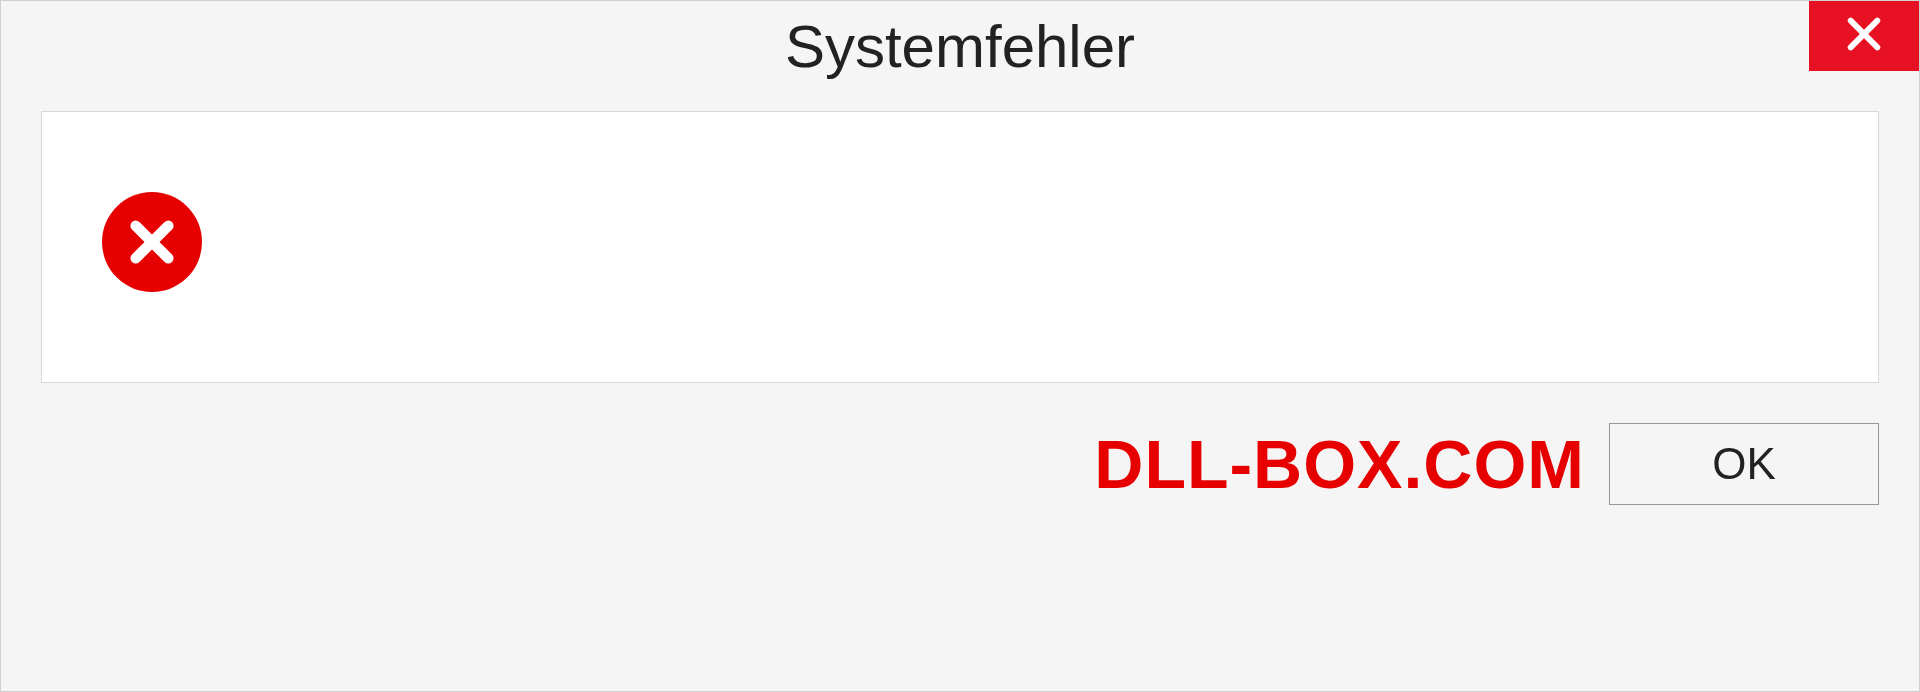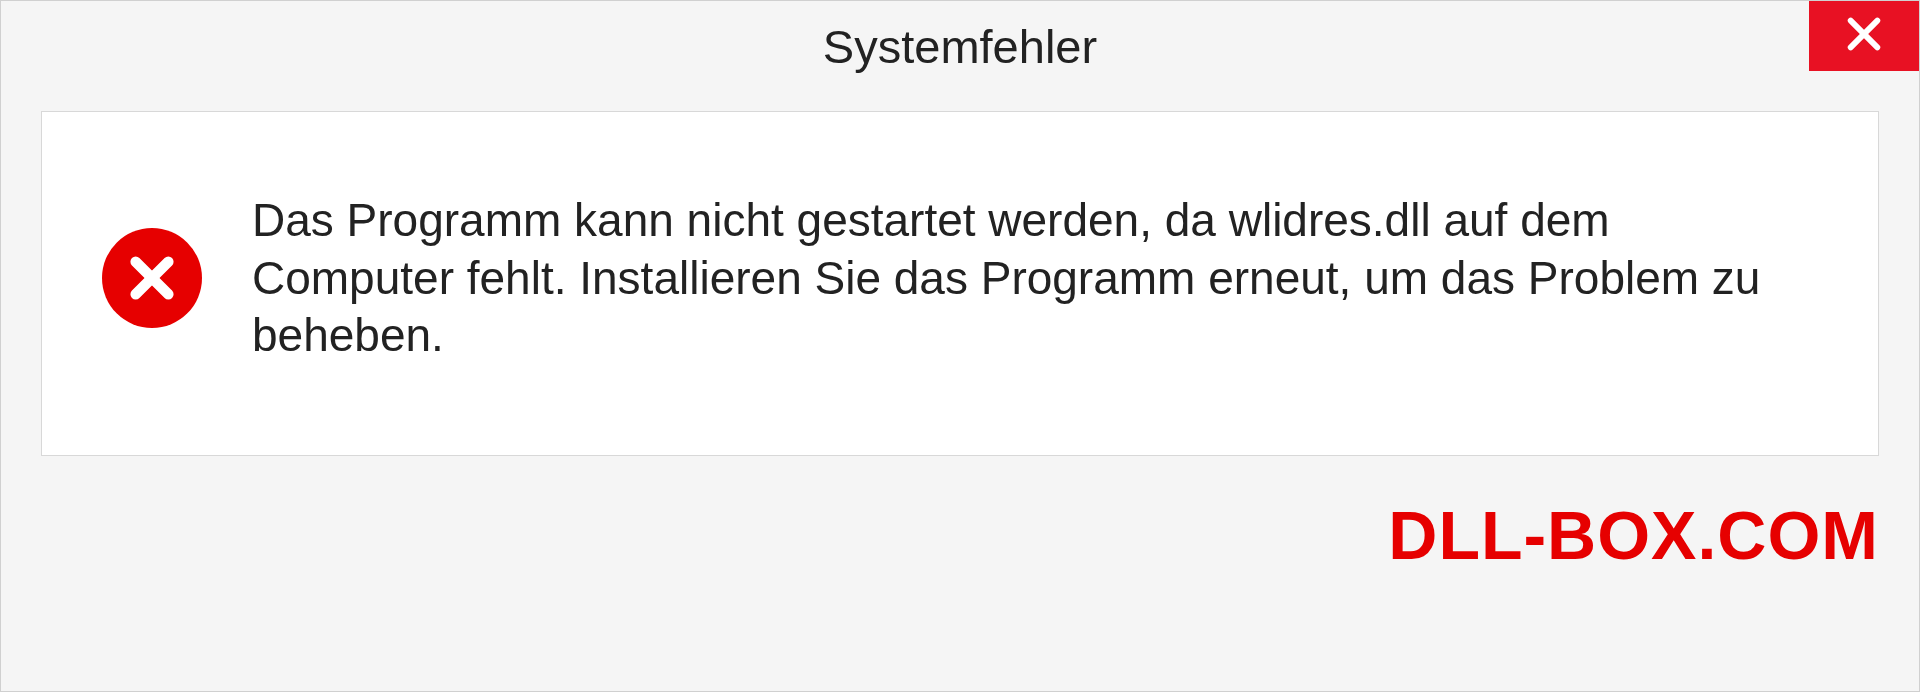--- a/index.html
+++ b/index.html
@@ -25,21 +25,21 @@
       border: 1px solid #d0d0d0;
     }
     .title-bar {
       position: relative;
       height: 90px;
       display: flex;
       align-items: center;
       justify-content: center;
     }
     .dialog-title {
-      font-size: 47px;
+      font-size: 60px;
       font-weight: 400;
       color: #222;
       text-align: center;
     }
     .close-button {
       position: absolute;
       top: 0;
       right: 0;
       width: 110px;
       height: 70px;
@@ -129,20 +129,20 @@
     </div>
   </div>
 
   <div class="content-area">
     <div class="error-icon">
       <svg viewBox="0 0 24 24" fill="none" stroke="#ffffff" stroke-width="4.5" stroke-linecap="round">
         <line x1="5" y1="5" x2="19" y2="19"></line>
         <line x1="19" y1="5" x2="5" y2="19"></line>
       </svg>
     </div>
-    <div class="error-message">Das Programm kann nicht gestartet werden, da wlidres.dll auf dem Computer fehlt. Installieren Sie das Programm erneut, um das Problem zu beheben.</div>
   </div>
 
   <div class="bottom-bar">
     <div class="watermark">DLL-BOX.COM</div>
+    <button class="ok-button">OK</button>
   </div>
 
 </div>
 
 </body></html>

